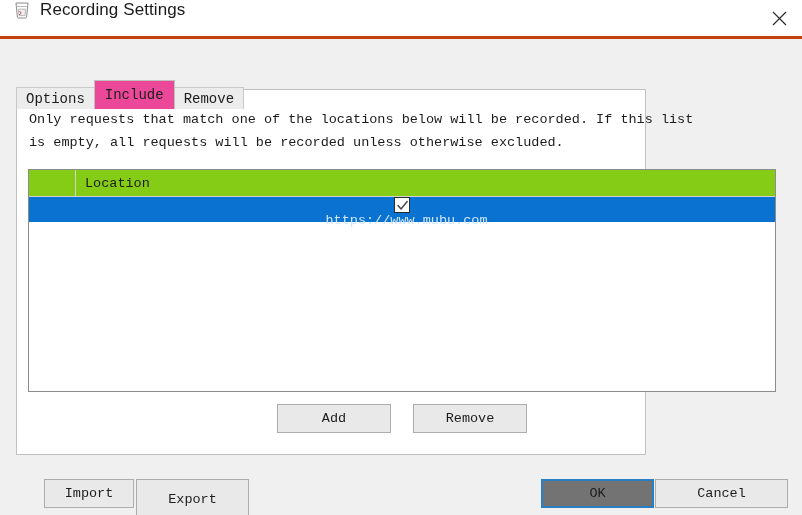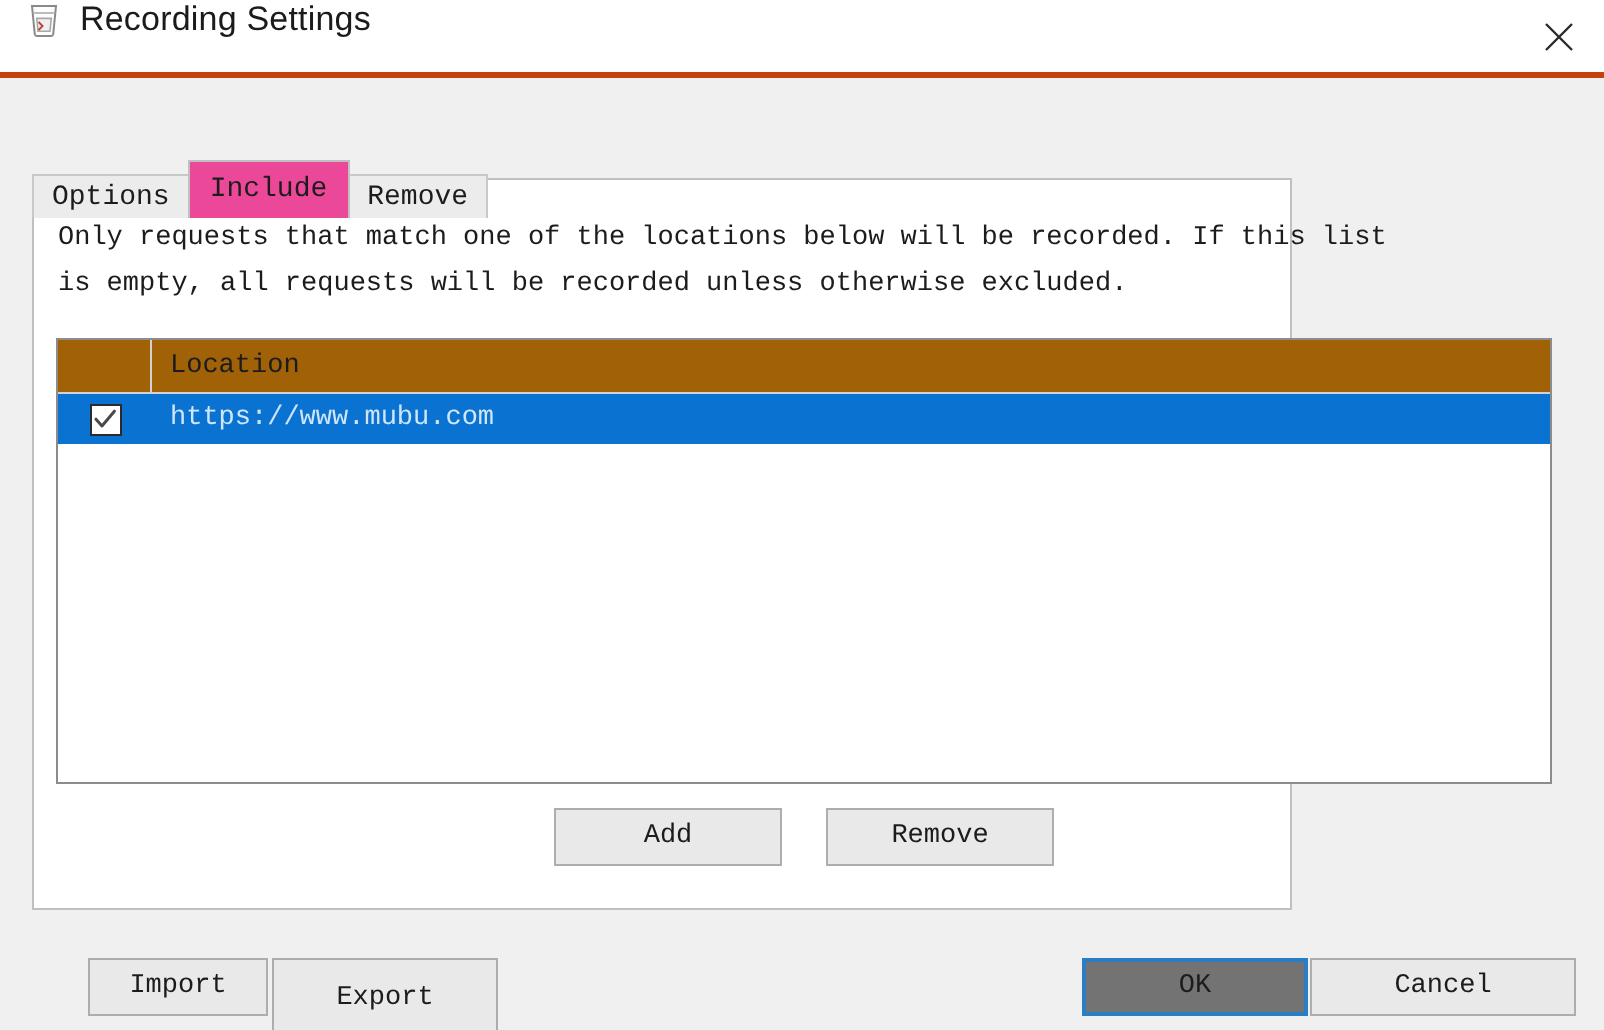--- a/index.html
+++ b/index.html
@@ -118,21 +118,21 @@
     width: 748px;
     height: 223px;
     box-sizing: border-box;
     border: 1px solid #8c8c8c;
     background: #ffffff;
     overflow: hidden;
   }
   .table-head {
     display: flex;
     height: 27px;
-    background: #a16207;
+    background: #84cc16;
     border-bottom: 1px solid #d2d2d2;
     box-sizing: border-box;
   }
   .th-check {
     width: 47px;
     box-sizing: border-box;
     border-right: 1px solid #d2d2d2;
   }
   .th-loc {
     flex: 1 1 auto;
@@ -143,20 +143,21 @@
     font-family: "Liberation Mono", monospace;
     font-size: 13.5px;
     color: #1c1c1c;
   }
   .table-body { background: #ffffff; }
   .trow {
     display: flex;
     height: 25px;
     align-items: center;
     background: #0a72d0;
+    flex-direction: column;
   }
   .td-check {
     width: 47px;
     display: flex;
     align-items: center;
     justify-content: center;
     box-sizing: border-box;
     flex: 0 0 auto;
   }
   .checkbox {

